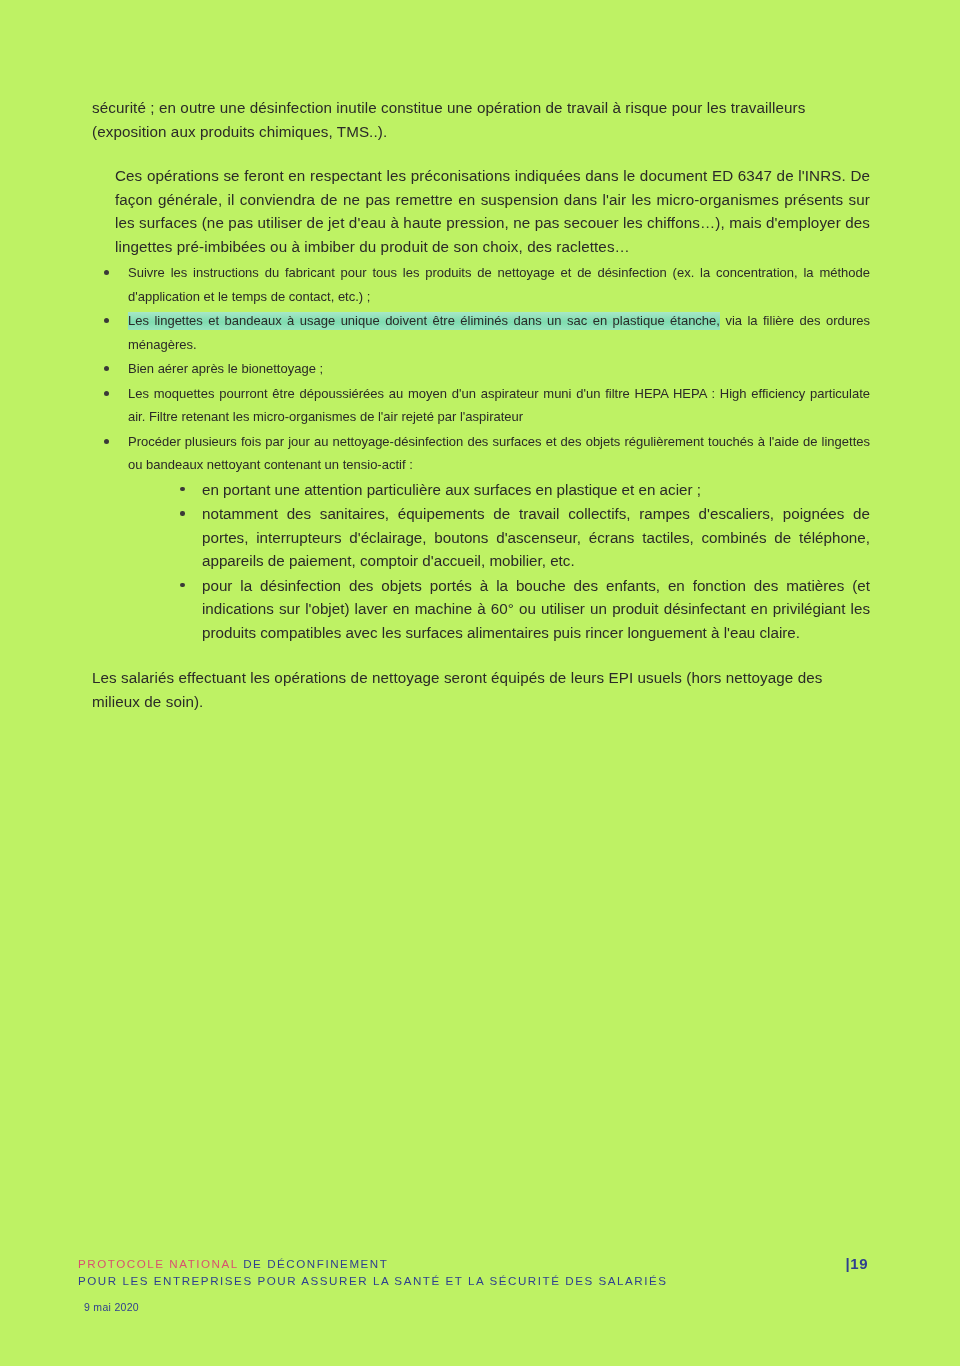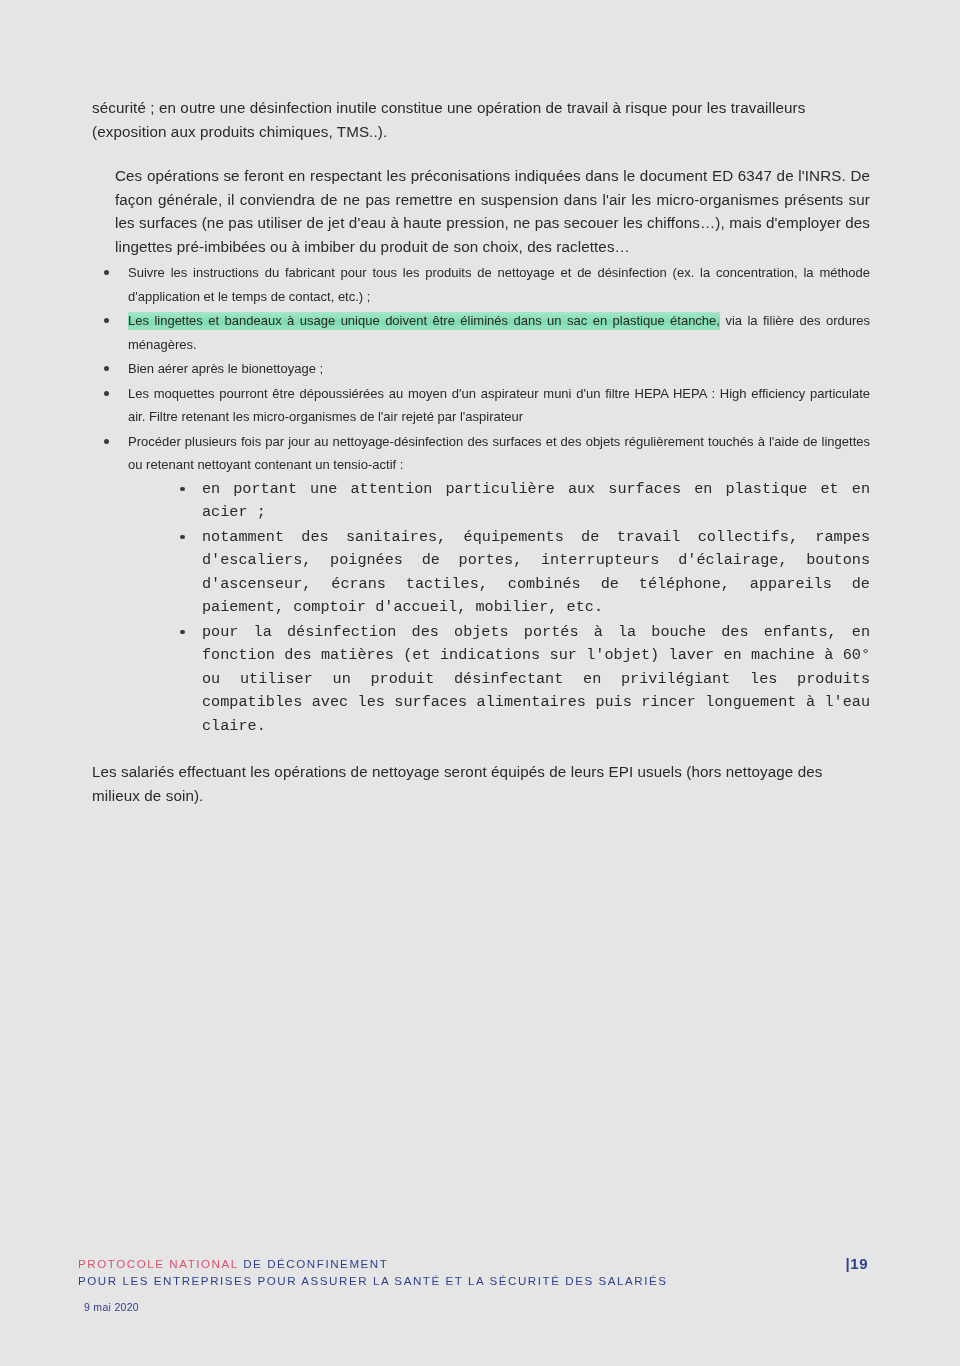--- a/index.html
+++ b/index.html
@@ -4,21 +4,21 @@
 <style>
   html, body {
     margin: 0;
     padding: 0;
     background: #ffffff;
   }
   .page {
     position: relative;
     width: 960px;
     height: 1366px;
-    background: #e5e5e5;
+    background: #bef264;
     box-sizing: border-box;
     font-family: "Liberation Sans", sans-serif;
     color: #231f20;
     overflow: hidden;
   }
   .content {
     position: absolute;
     left: 92px;
     top: 96px;
     width: 778px;
@@ -86,21 +86,21 @@
     border-radius: 50%;
     background: #3b3a38;
   }
   .hl {
     background: #8fe0b8;
     background: linear-gradient(180deg, #a7e8c7 0%, #7fdcb0 55%, #9ae4c0 100%);
     box-decoration-break: clone;
     -webkit-box-decoration-break: clone;
     padding: 1px 0 2px 0;
   }
-  .sub-block { margin-top: 3px; font-family: Liberation Mono, monospace; }
+  .sub-block { margin-top: 3px; }
 
   .footer {
     position: absolute;
     left: 78px;
     top: 1255px;
     width: 800px;
   }
   .footer-line {
     font-size: 11.6px;
     font-weight: normal;
@@ -155,21 +155,21 @@
 
       <li>
         <span>Bien aérer après le bionettoyage ;</span>
       </li>
 
       <li>
         <span>Les moquettes pourront être dépoussiérées au moyen d'un aspirateur muni d'un filtre HEPA HEPA : High efficiency particulate air. Filtre retenant les micro-organismes de l'air rejeté par l'aspirateur</span>
       </li>
 
       <li>
-        <span>Procéder plusieurs fois par jour au nettoyage-désinfection des surfaces et des objets régulièrement touchés à l'aide de lingettes ou retenant nettoyant contenant un tensio-actif :</span>
+        <span>Procéder plusieurs fois par jour au nettoyage-désinfection des surfaces et des objets régulièrement touchés à l'aide de lingettes ou bandeaux nettoyant contenant un tensio-actif :</span>
       </li>
 
     </ul>
 
     <ul class="sub sub-block">
 
       <li>
         <span>en portant une attention particulière aux surfaces en plastique et en acier ;</span>
       </li>
 

